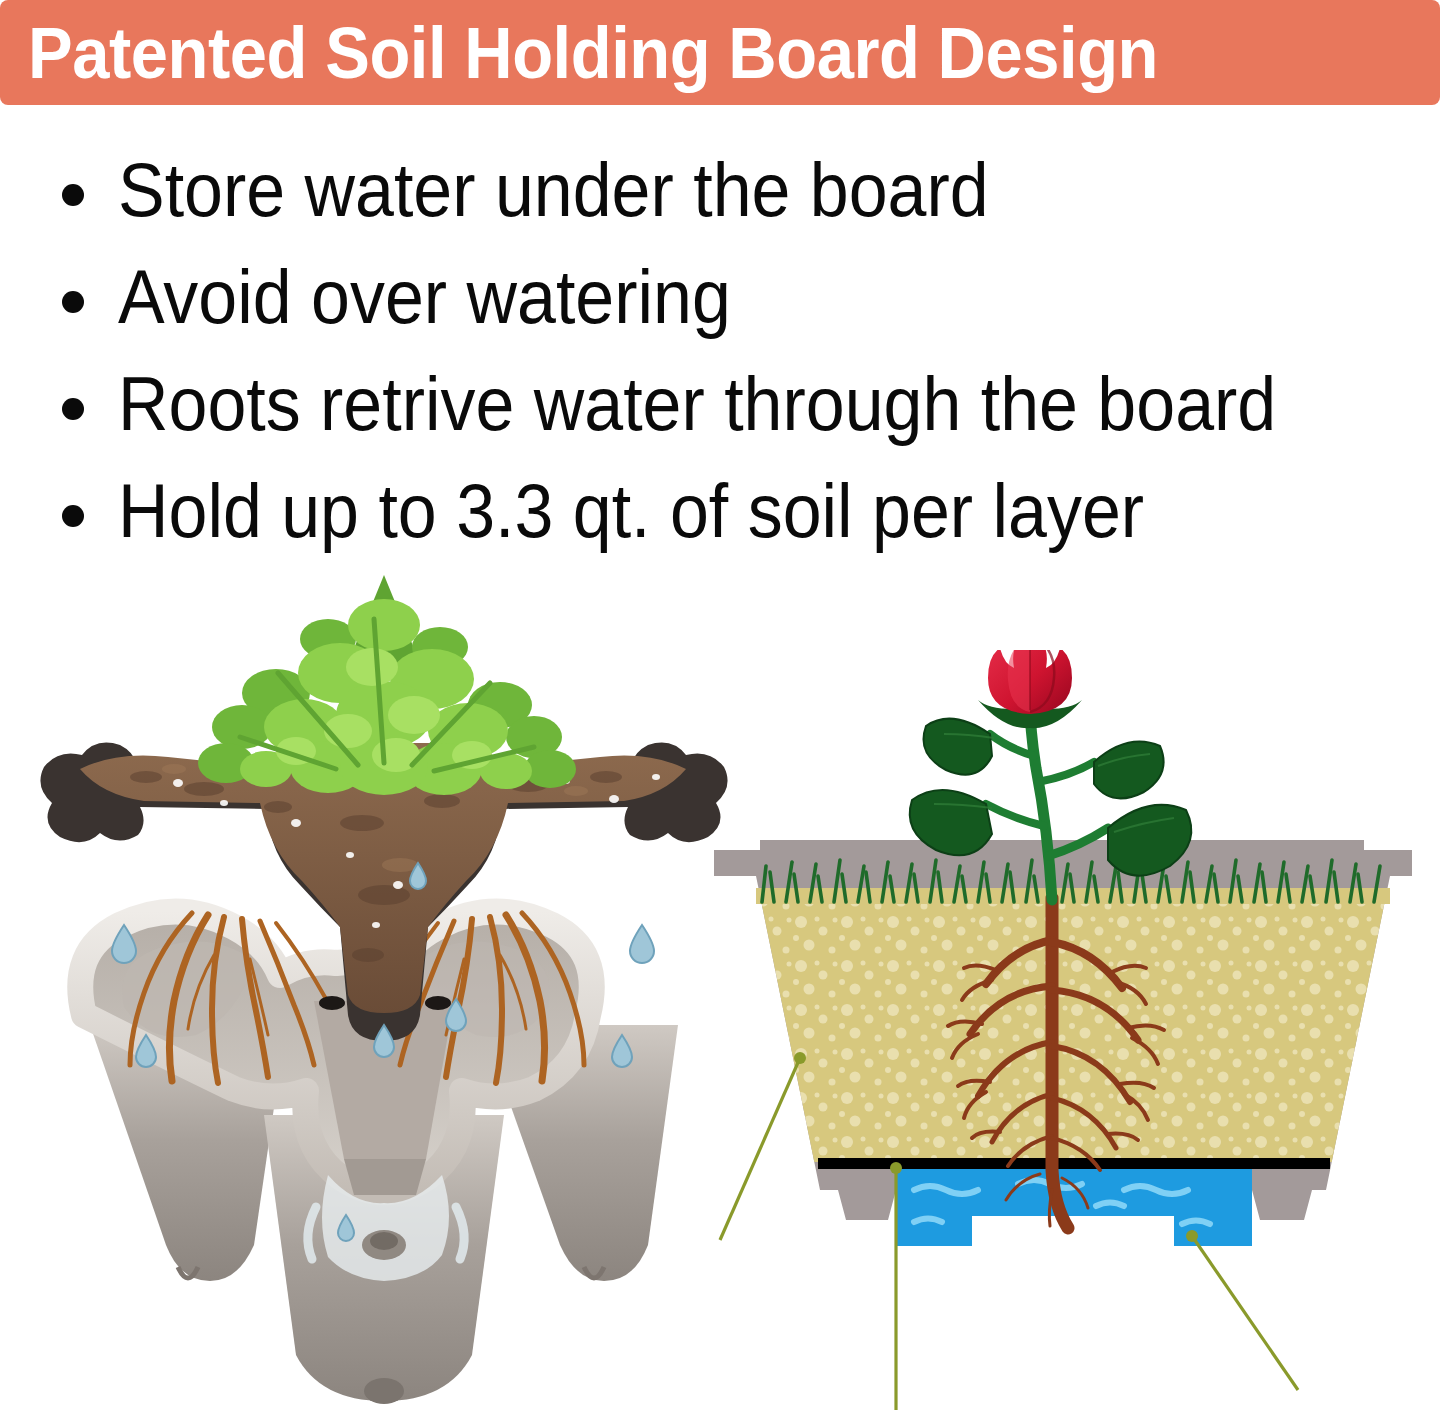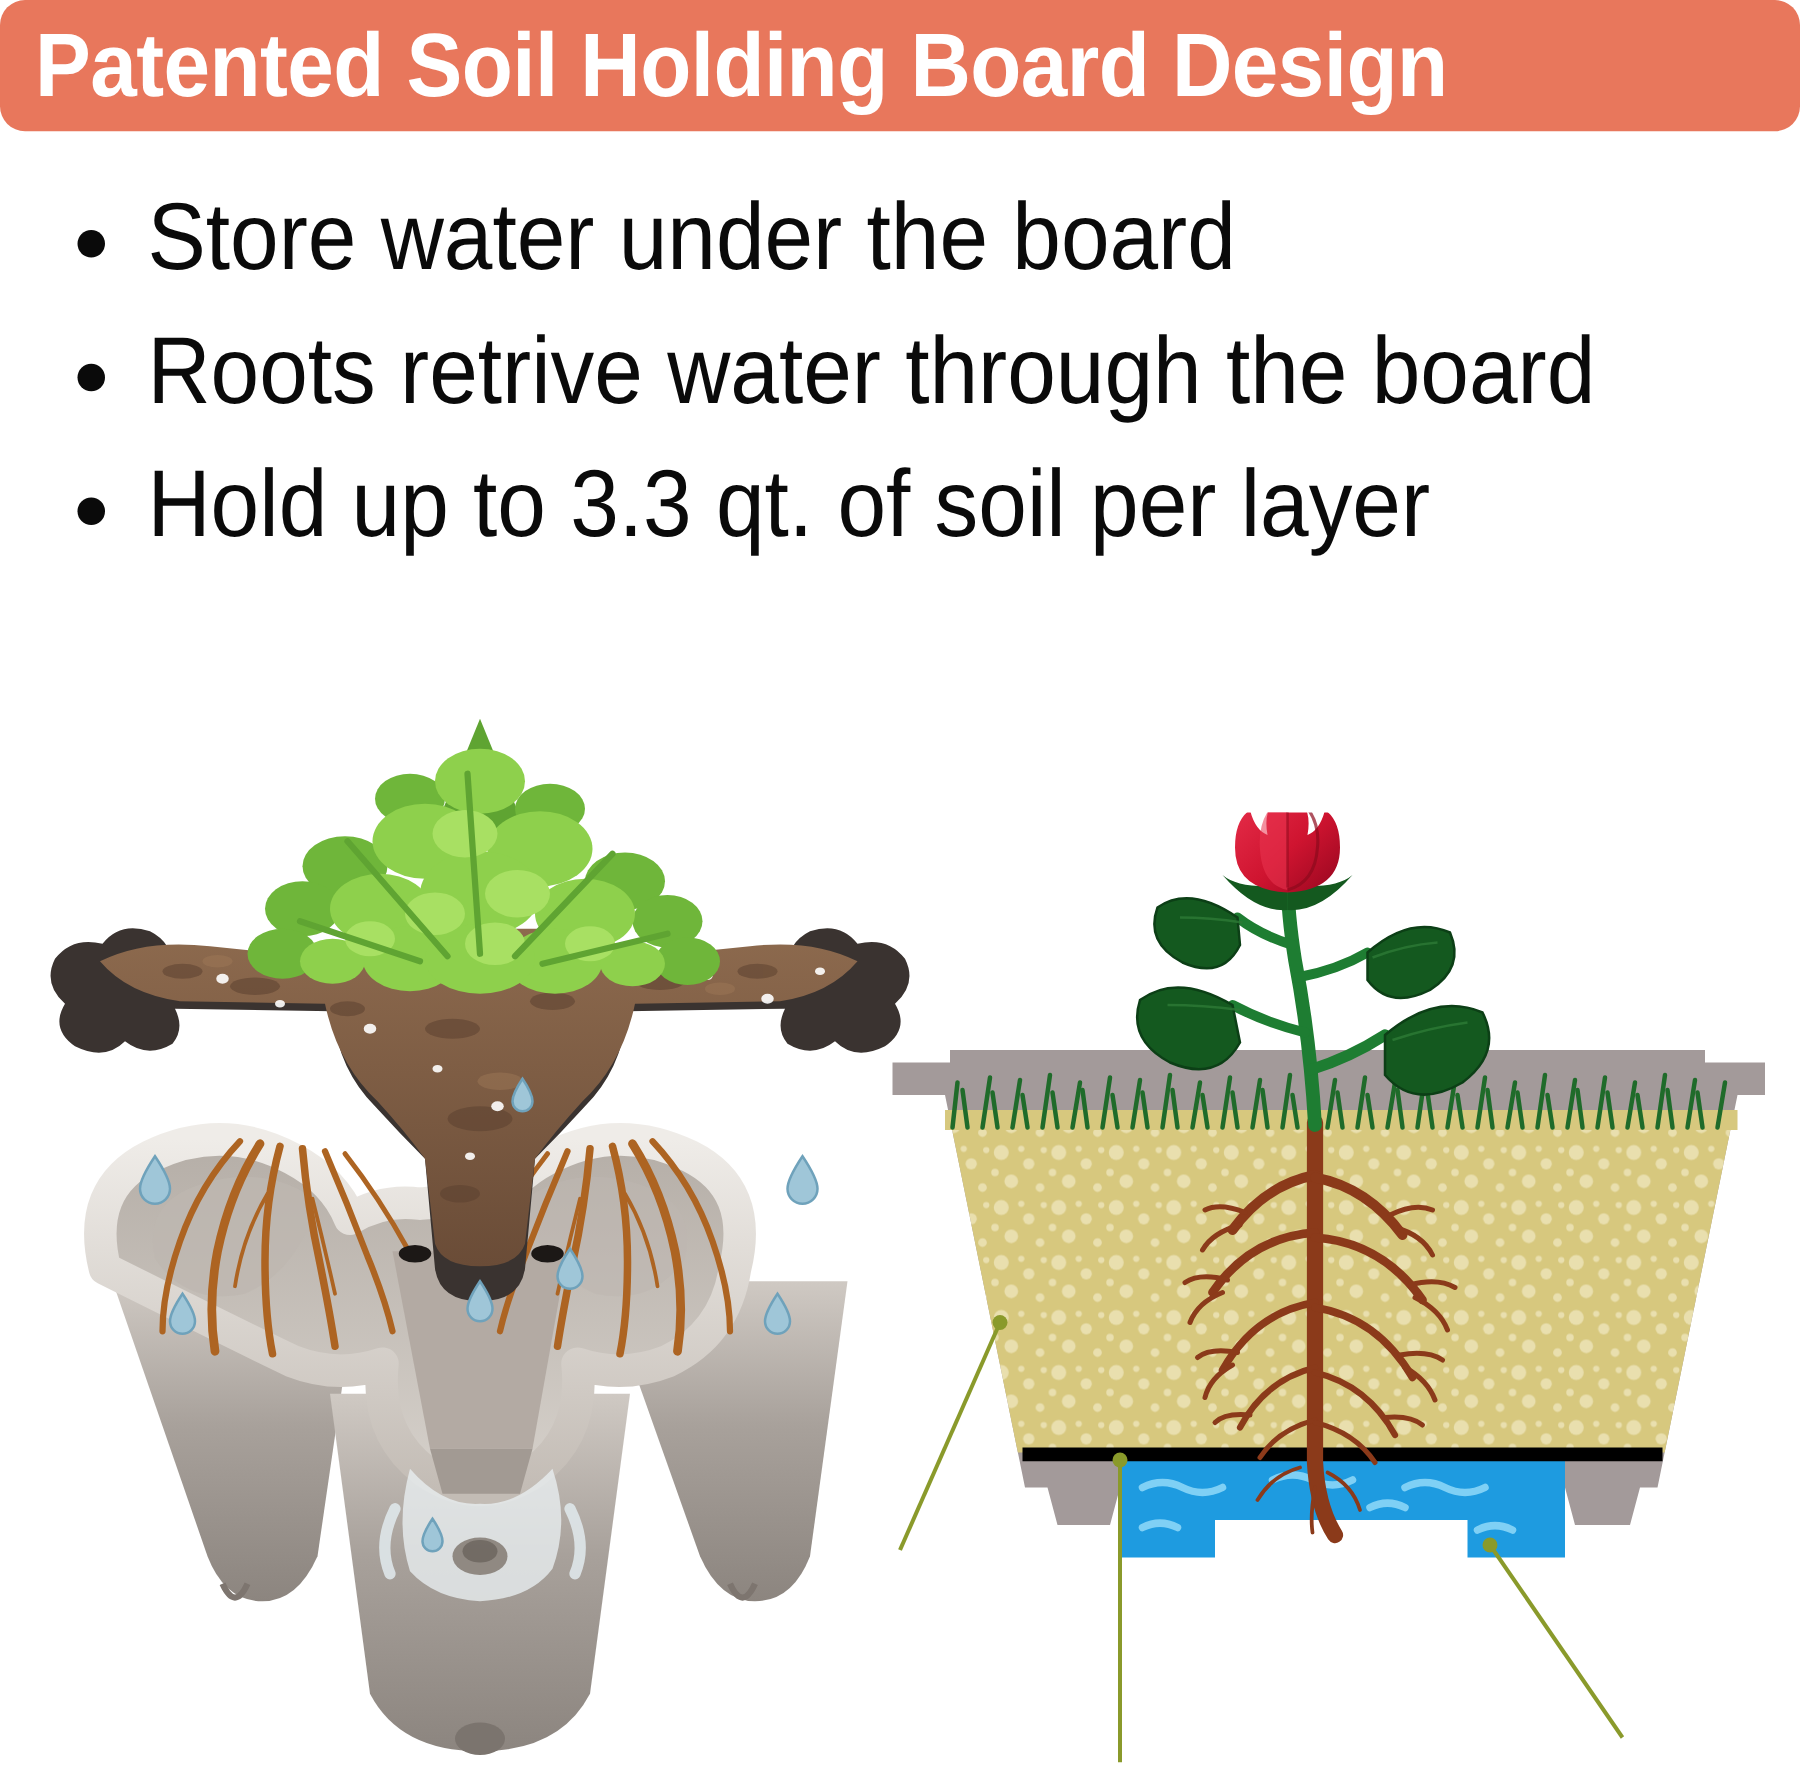--- a/index.html
+++ b/index.html
@@ -16,21 +16,21 @@
   }
 
   
   #header-banner {
     position: absolute;
     left: 0px;
     top: 0px;
     width: 1440px;
     height: 105px;
     background: #e8775c;
-    border-radius: 20px;
+    border-radius: 8px;
     box-sizing: border-box;
     padding-left: 12px;
   }
   #header-title {
     position: absolute;
     left: 28px;
     top: 50%;
     transform: translateY(-50%);
     color: #ffffff;
     font-family: "Liberation Sans Narrow", "Liberation Sans", sans-serif;
@@ -109,20 +109,24 @@
   <div id="header-title">Patented Soil Holding Board Design</div>
 </div>
 
 <div id="bullet-list">
 
   <div class="bullet-row">
     <span class="bullet-dot"></span>
     <span class="bullet-text">Store water under the board</span>
   </div>
 
+  <div class="bullet-row">
+    <span class="bullet-dot"></span>
+    <span class="bullet-text">Avoid over watering</span>
+  </div>
 
   <div class="bullet-row">
     <span class="bullet-dot"></span>
     <span class="bullet-text">Roots retrive water through the board</span>
   </div>
 
   <div class="bullet-row">
     <span class="bullet-dot"></span>
     <span class="bullet-text">Hold up to 3.3 qt. of soil per layer</span>
   </div>

